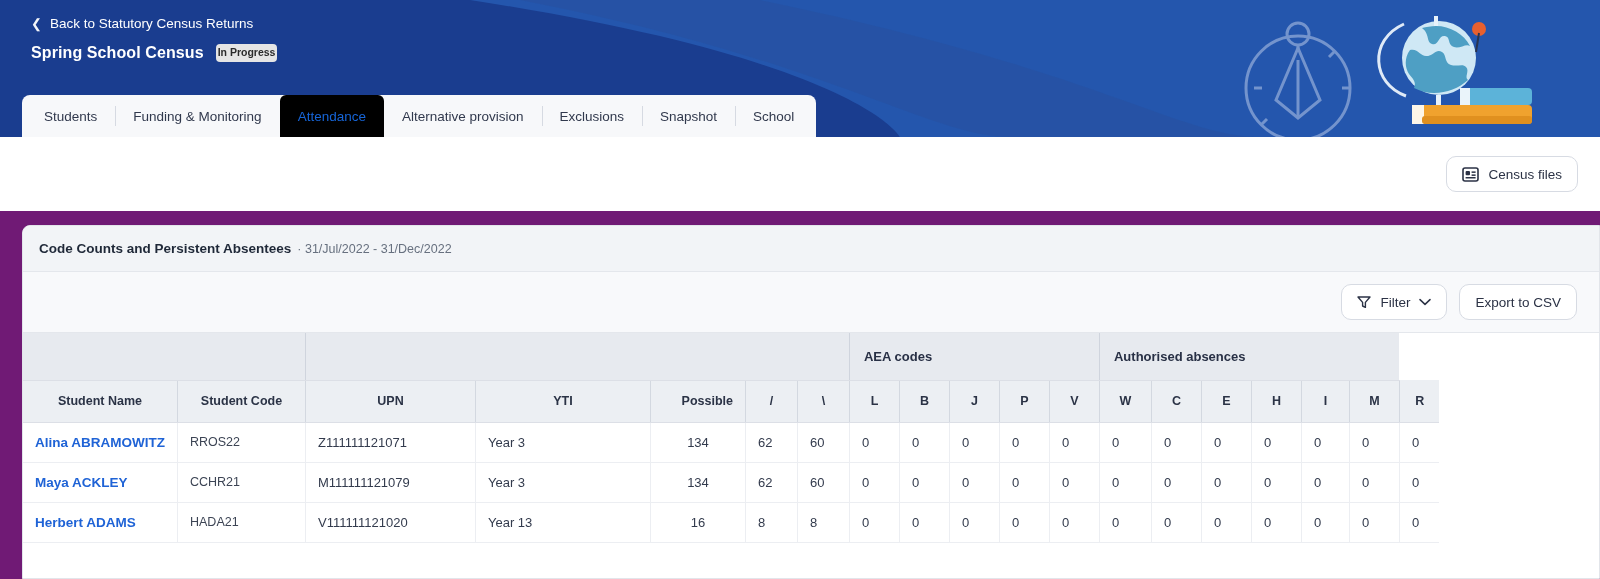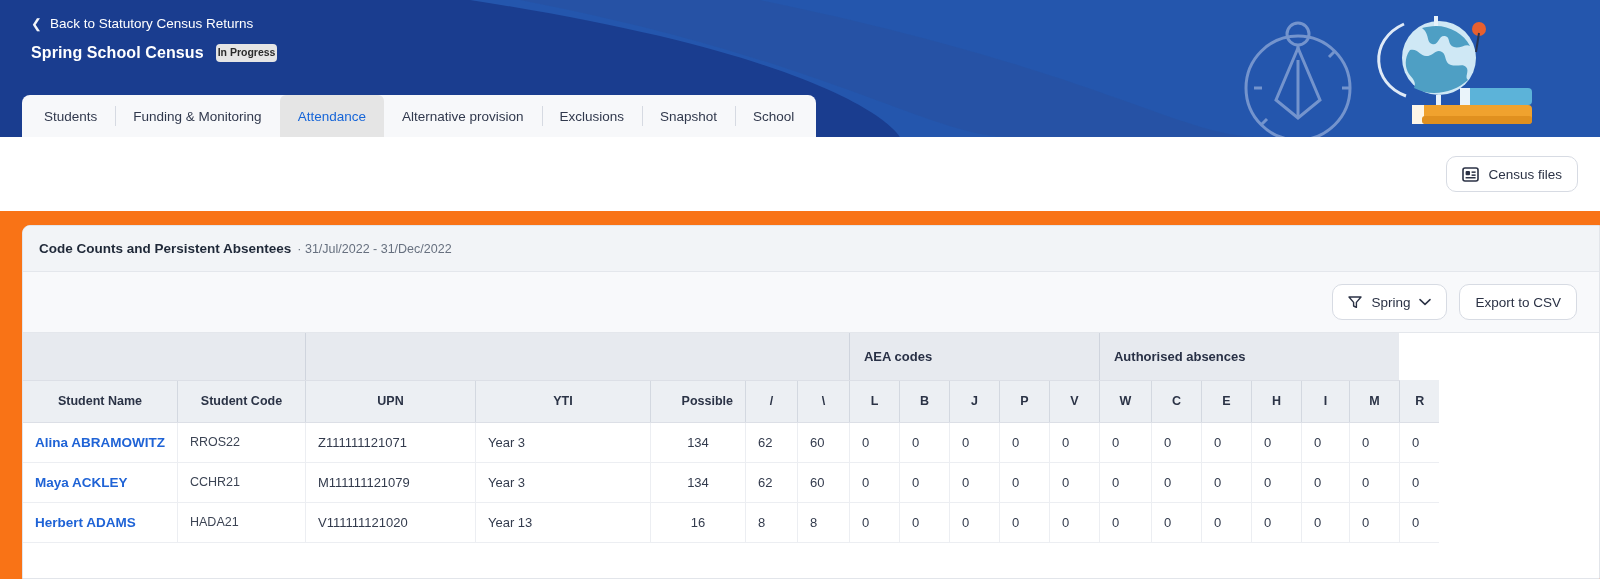--- a/index.html
+++ b/index.html
@@ -74,21 +74,21 @@
     cursor: pointer;
     position: relative;
     white-space: nowrap;
   }
   .tab + .tab::before {
     content: "";
     position: absolute; left: 0; top: 11px; bottom: 11px;
     width: 1px; background: #d6dae2;
   }
   .tab.active {
-    background: #e5e5e5;
+    background: #000000;
     color: #1665d8;
     border-radius: 6px 6px 0 0;
   }
   .tab.active::before, .tab.active + .tab::before { display: none; }
 
   
   .subbar {
     width: 1600px; height: 74px;
     background: #ffffff;
     display: flex; align-items: center; justify-content: flex-end;
@@ -102,21 +102,21 @@
     border-radius: 10px;
     background: #ffffff;
     font-size: 13.5px;
     color: #2b3245;
     cursor: pointer;
   }
 
   
   .shell {
     width: 1600px;
-    background: #f97316;
+    background: #701a75;
     padding: 14px 0 0 22px;
     height: 368px;
   }
   .card {
     background: #ffffff;
     border: 1px solid #e2e5ea;
     border-radius: 8px 0 0 0;
     width: 1578px;
     height: 354px;
     overflow: hidden;
@@ -296,21 +296,21 @@
     </div>
 
     <div class="card-tools">
 
       <button class="btn">
         <span>
           <svg width="14" height="14" viewBox="0 0 14 14">
             <path d="M1 2 L13 2 L8.4 7.4 L8.4 12.4 L5.6 11 L5.6 7.4 Z" fill="none" stroke="#2b3245" stroke-width="1.4" stroke-linejoin="round"></path>
           </svg>
         </span>
-        <span>Spring</span>
+        <span>Filter</span>
         <span>
           <svg width="12" height="8" viewBox="0 0 12 8">
             <path d="M1 1.6 L6 6.4 L11 1.6" fill="none" stroke="#2b3245" stroke-width="1.5" stroke-linecap="round" stroke-linejoin="round"></path>
           </svg>
         </span>
       </button>
 
       <button class="btn">
         <span>Export to CSV</span>
       </button>

